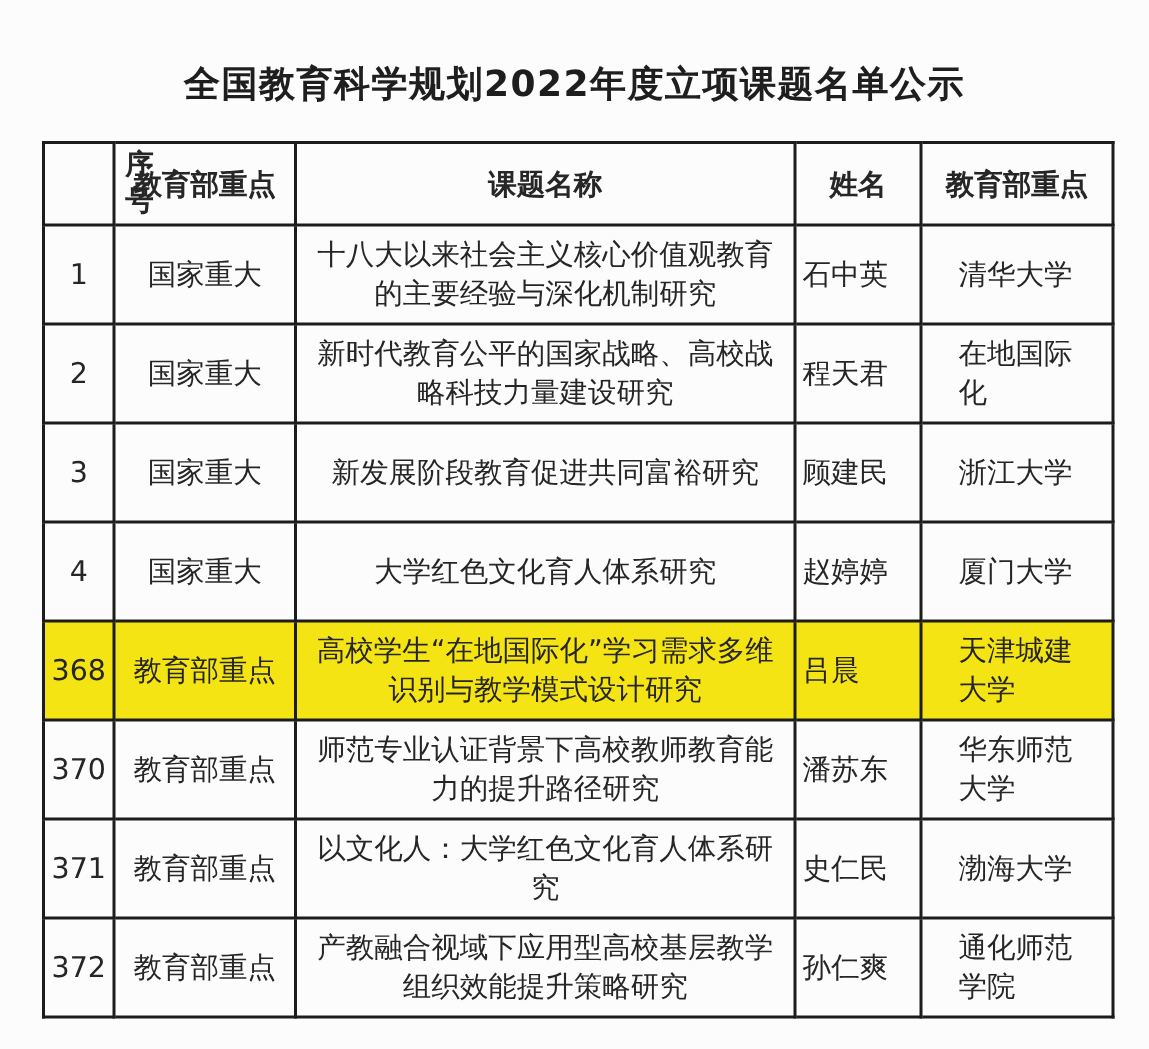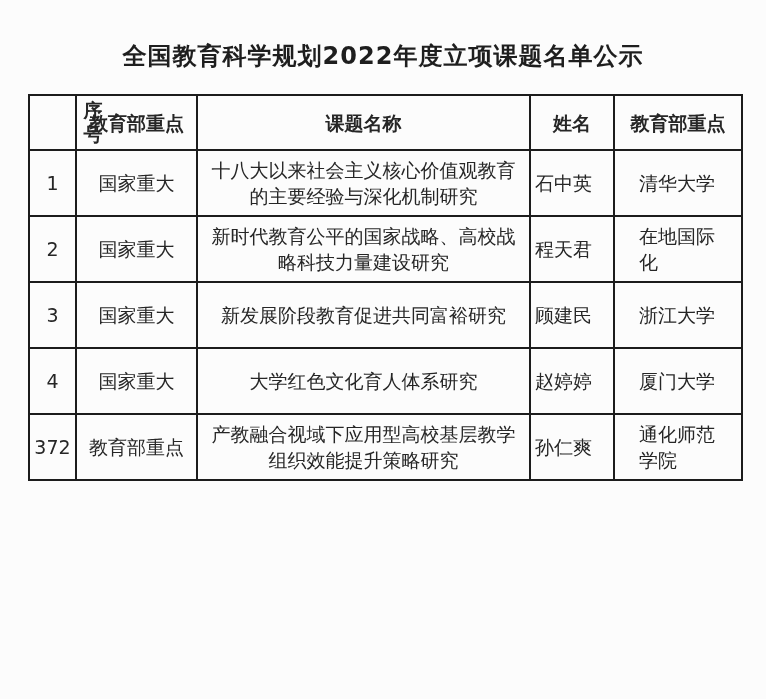--- a/index.html
+++ b/index.html
@@ -113,20 +113,41 @@
           <td class="c-person">顾建民</td>
           <td class="c-unit">浙江大学</td>
         </tr>
         <tr>
           <td class="c-no">4</td>
           <td class="c-category">国家重大</td>
           <td class="c-name">大学红色文化育人体系研究</td>
           <td class="c-person">赵婷婷</td>
           <td class="c-unit">厦门大学</td>
         </tr>
+        <tr class="highlight">
+          <td class="c-no">368</td>
+          <td class="c-category">教育部重点</td>
+          <td class="c-name">高校学生“在地国际化”学习需求多维识别与教学模式设计研究</td>
+          <td class="c-person">吕晨</td>
+          <td class="c-unit">天津城建大学</td>
+        </tr>
+        <tr>
+          <td class="c-no">370</td>
+          <td class="c-category">教育部重点</td>
+          <td class="c-name">师范专业认证背景下高校教师教育能力的提升路径研究</td>
+          <td class="c-person">潘苏东</td>
+          <td class="c-unit">华东师范大学</td>
+        </tr>
+        <tr>
+          <td class="c-no">371</td>
+          <td class="c-category">教育部重点</td>
+          <td class="c-name">以文化人：大学红色文化育人体系研究</td>
+          <td class="c-person">史仁民</td>
+          <td class="c-unit">渤海大学</td>
+        </tr>
         <tr>
           <td class="c-no">372</td>
           <td class="c-category">教育部重点</td>
           <td class="c-name">产教融合视域下应用型高校基层教学组织效能提升策略研究</td>
           <td class="c-person">孙仁爽</td>
           <td class="c-unit">通化师范学院</td>
         </tr>
       </tbody>
   </table>
 </div>

